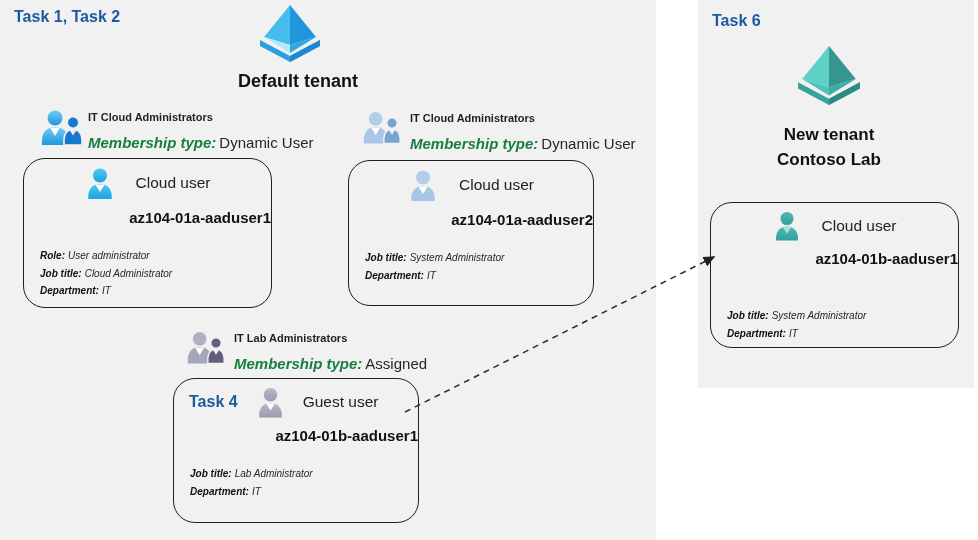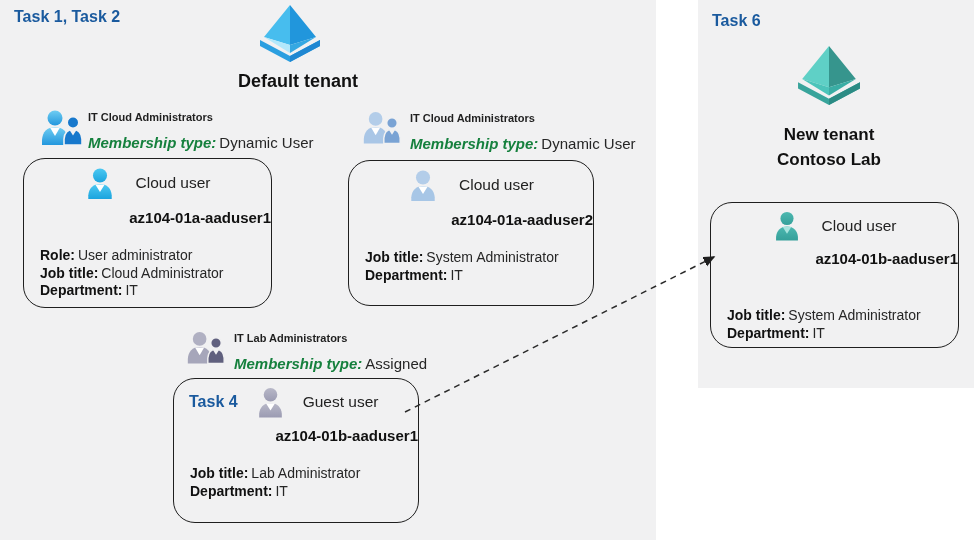--- a/index.html
+++ b/index.html
@@ -35,21 +35,21 @@
   #card-user1{left:23px;top:158px;width:249px;height:150px;}
   #card-user2{left:348px;top:160px;width:246px;height:146px;}
   #card-guest{left:173px;top:378px;width:246px;height:145px;}
   #card-new-user{left:710px;top:202px;width:249px;height:146px;}
 
   .card-header{display:flex;align-items:center;justify-content:center;gap:21px;margin-top:7px;
                font-size:15.5px;color:#222;}
   .card-header.left-align{justify-content:flex-start;padding-left:15px;gap:18px;}
   .card-task{color:#1a5a9e;font-weight:bold;font-size:16px;}
   .user-name{font-weight:bold;font-size:15px;color:#111;margin:9px 0 0 16px;white-space:nowrap;text-align:right;}
-  .attrs{margin:21px 0 0 16px;font-size:14px;line-height:17.5px;color:#262626;white-space:nowrap;}
+  .attrs{margin:21px 0 0 16px;font-size:10px;line-height:17.5px;color:#262626;white-space:nowrap;font-style:italic;}
   .attrs b{margin-right:3px;color:#111;}
   #card-new-user .attrs{margin-top:40px;}
 
   #flow-arrow{position:absolute;left:395px;top:244px;pointer-events:none;}
 </style>
 </head>
 <body>
 
 <div class="stage">
 

